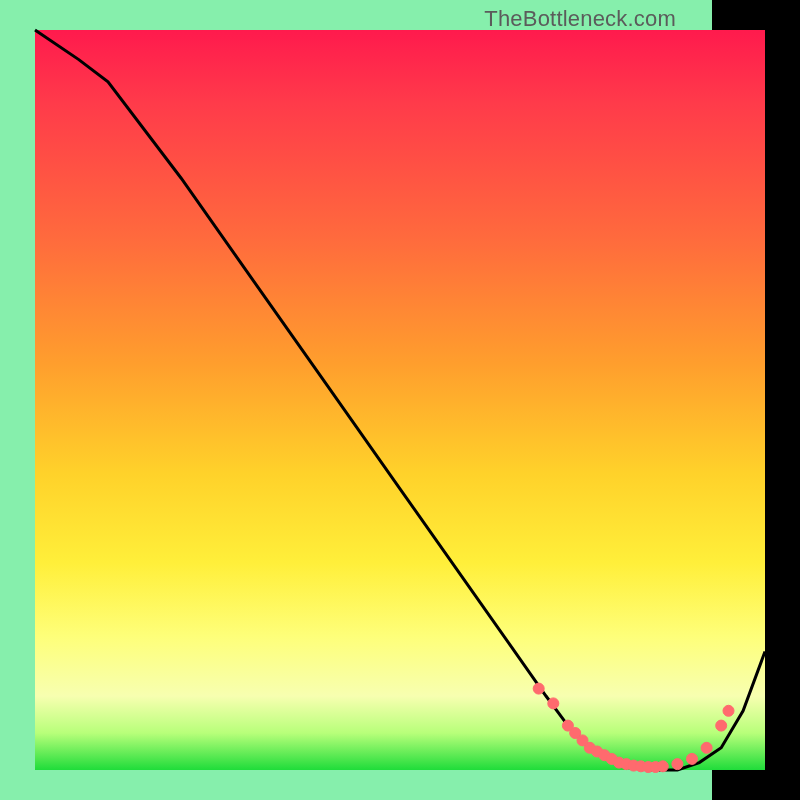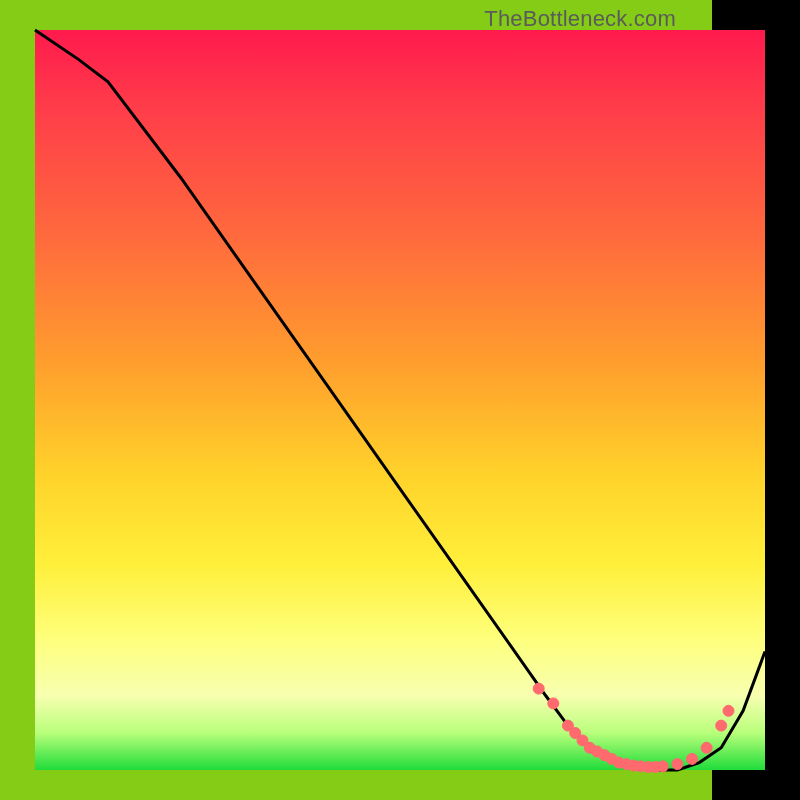--- a/index.html
+++ b/index.html
@@ -9,21 +9,21 @@
     height: 800px;
     background: #000;
     overflow: hidden;
   }
   .frame {
     position: absolute;
     left: 0;
     top: 0;
     width: 712px;
     height: 800px;
-    background: #84cc16;
+    background: #86efac;
   }
   .plot {
     position: absolute;
     left: 35px;
     top: 30px;
     width: 730px;
     height: 740px;
     
     background: linear-gradient(
       to bottom,

